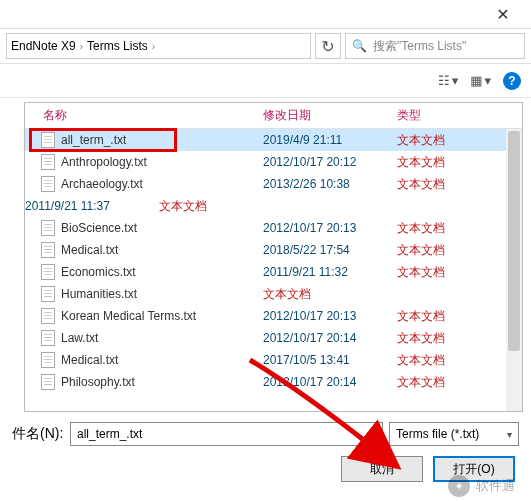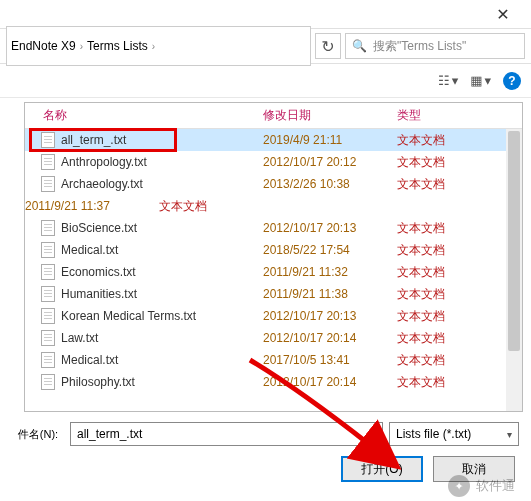--- a/index.html
+++ b/index.html
@@ -2,51 +2,51 @@
 <html><head>
 <meta charset="utf-8">
 <style>
 * { box-sizing: border-box; margin: 0; padding: 0; font-family: "Microsoft YaHei", "Segoe UI", sans-serif; }
 body { background: #fff; width: 531px; height: 501px; overflow: hidden; position: relative; }
 
 .title-bar { height: 28px; display: flex; justify-content: flex-end; align-items: center; padding-right: 8px; }
 .close-x { width: 40px; height: 28px; display: flex; align-items: center; justify-content: center; color: #333; font-size: 16px; }
 
 .nav-row { height: 36px; border-top: 1px solid #e0e0e0; border-bottom: 1px solid #e0e0e0; display: flex; align-items: center; padding: 0 6px; gap: 4px; }
-.breadcrumb { flex: 1; height: 40px; border: 1px solid #ccc; background: #fff; display: flex; align-items: center; font-size: 12px; padding: 0 4px; }
+.breadcrumb { flex: 1; height: 26px; border: 1px solid #ccc; background: #fff; display: flex; align-items: center; font-size: 12px; padding: 0 4px; }
 .bc-sep { color: #888; margin: 0 4px; font-size: 10px; }
 .nav-refresh { width: 26px; height: 26px; border: 1px solid #ccc; display: flex; align-items: center; justify-content: center; color: #555; }
 .search-box { width: 180px; height: 26px; border: 1px solid #ccc; display: flex; align-items: center; padding: 0 6px; font-size: 12px; color: #888; gap: 6px; }
 
 .toolbar-row { height: 34px; display: flex; justify-content: flex-end; align-items: center; padding: 0 10px; gap: 12px; border-bottom: 1px solid #e8e8e8; }
 .view-btn { display: flex; align-items: center; gap: 2px; color: #555; font-size: 13px; }
 .help-circle { width: 18px; height: 18px; border-radius: 50%; background: #0078d7; color: #fff; display: flex; align-items: center; justify-content: center; font-size: 12px; font-weight: bold; }
 
 .file-area { height: 310px; border: 1px solid #bbb; margin: 4px 8px 4px 24px; overflow: hidden; background: #fff; position: relative; }
 .col-headers { height: 26px; display: flex; align-items: center; border-bottom: 1px solid #e0e0e0; font-size: 12px; color: #be185d; }
 .col-name { width: 238px; padding-left: 18px; }
 .col-date { width: 134px; }
 .col-type { width: 90px; }
 
 .file-list { }
 .file-row { height: 22px; display: flex; align-items: center; font-size: 12px; color: #333; }
 .file-row.selected { background: #cce8ff; }
 .fr-name { width: 238px; display: flex; align-items: center; padding-left: 16px; gap: 6px; }
-.fr-date { width: 134px; color: #a16207; }
+.fr-date { width: 134px; color: #0c4a6e; }
 .fr-type { width: 90px; color: #b91c1c; }
 .file-icon { width: 14px; height: 16px; border: 1px solid #aaa; background: #fff; position: relative; flex-shrink: 0; }
 .file-icon::before { content: ""; position: absolute; top: 3px; left: 2px; right: 2px; height: 1px; background: #ccc; box-shadow: 0 3px 0 #ccc, 0 6px 0 #ccc; }
 
 .highlight-box { position: absolute; top: 25px; left: 4px; width: 148px; height: 24px; border: 3px solid #e30000; pointer-events: none; }
 .scroll-track { position: absolute; right: 0; top: 26px; bottom: 0; width: 16px; background: #f0f0f0; }
 .scroll-thumb { position: absolute; right: 2px; top: 28px; width: 12px; height: 220px; background: #c8c8c8; border-radius: 2px; }
 
 .bottom-area { padding: 6px 12px 0 12px; }
 .filename-row { display: flex; align-items: center; gap: 6px; margin-bottom: 10px; }
-.fn-label { font-size: 11px; width: 52px; text-align: center; }
+.fn-label { font-size: 14px; width: 52px; text-align: left; }
 .fn-input { flex: 1; height: 24px; border: 1px solid #888; padding: 0 6px; font-size: 12px; display: flex; align-items: center; justify-content: space-between; }
 .fn-drop { font-size: 10px; color: #555; }
 .filter-box { width: 130px; height: 24px; border: 1px solid #888; padding: 0 6px; font-size: 12px; display: flex; align-items: center; justify-content: space-between; }
 
 .button-row { display: flex; justify-content: flex-end; gap: 10px; padding-right: 4px; }
 .dlg-btn { width: 82px; height: 26px; border: 1px solid #888; background: #e8e8e8; font-size: 12px; display: flex; align-items: center; justify-content: center; }
 .dlg-btn.primary { border: 2px solid #0078d7; background: #e8e8e8; }
 
 .arrow-svg { position: absolute; left: 240px; top: 350px; pointer-events: none; z-index: 50; }
 
@@ -143,21 +143,20 @@
           <span>Economics.txt</span>
         </div>
         <div class="fr-date">2011/9/21 11:32</div>
         <div class="fr-type">文本文档</div>
       </div>
       <div class="file-row">
         <div class="fr-name">
           <span class="file-icon"></span>
           <span>Humanities.txt</span>
         </div>
-        <div class="fr-date">2011/9/21 11:38</div>
         <div class="fr-type">文本文档</div>
       </div>
       <div class="file-row">
         <div class="fr-name">
           <span class="file-icon"></span>
           <span>Korean Medical Terms.txt</span>
         </div>
         <div class="fr-date">2012/10/17 20:13</div>
         <div class="fr-type">文本文档</div>
       </div>
@@ -192,27 +191,27 @@
 </div>
 
 <div class="bottom-area">
   <div class="filename-row">
     <div class="fn-label">件名(N):</div>
     <div class="fn-input">
       <span>all_term_.txt</span>
       <span class="fn-drop">▾</span>
     </div>
     <div class="filter-box">
-      <span>Lists file  (*.txt)</span>
+      <span>Terms file  (*.txt)</span>
       <span class="fn-drop">▾</span>
     </div>
   </div>
   <div class="button-row">
+    <div class="dlg-btn">取消</div>
     <div class="dlg-btn primary">打开(O)</div>
-    <div class="dlg-btn">取消</div>
   </div>
 </div>
 
 <svg class="arrow-svg" width="170" height="120">
   <defs>
     <marker id="ah" markerWidth="12" markerHeight="12" refX="2" refY="5" orient="auto">
       <path d="M0,0 L10,5 L0,10 Z" fill="#e30000"></path>
     </marker>
   </defs>
   <path d="M 10 10 Q 60 40 130 95" stroke="#e30000" stroke-width="5" fill="none" marker-end="url(#ah)"></path>

